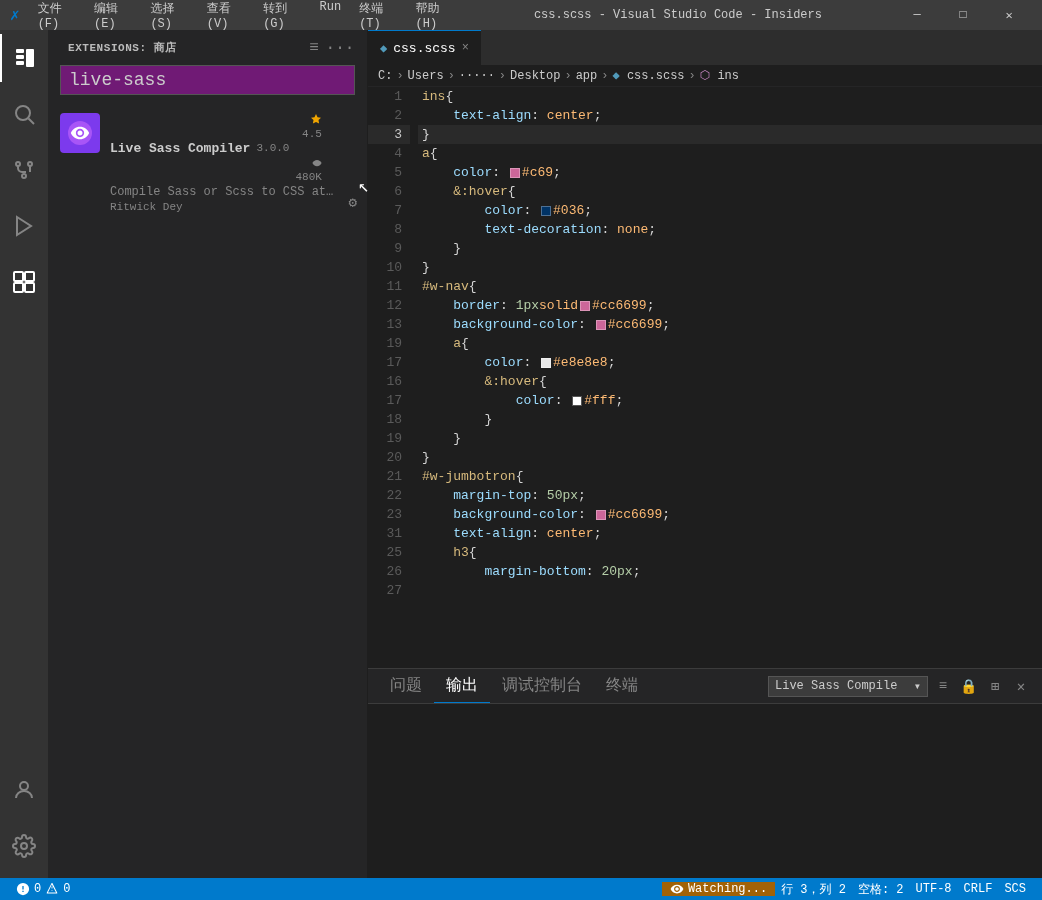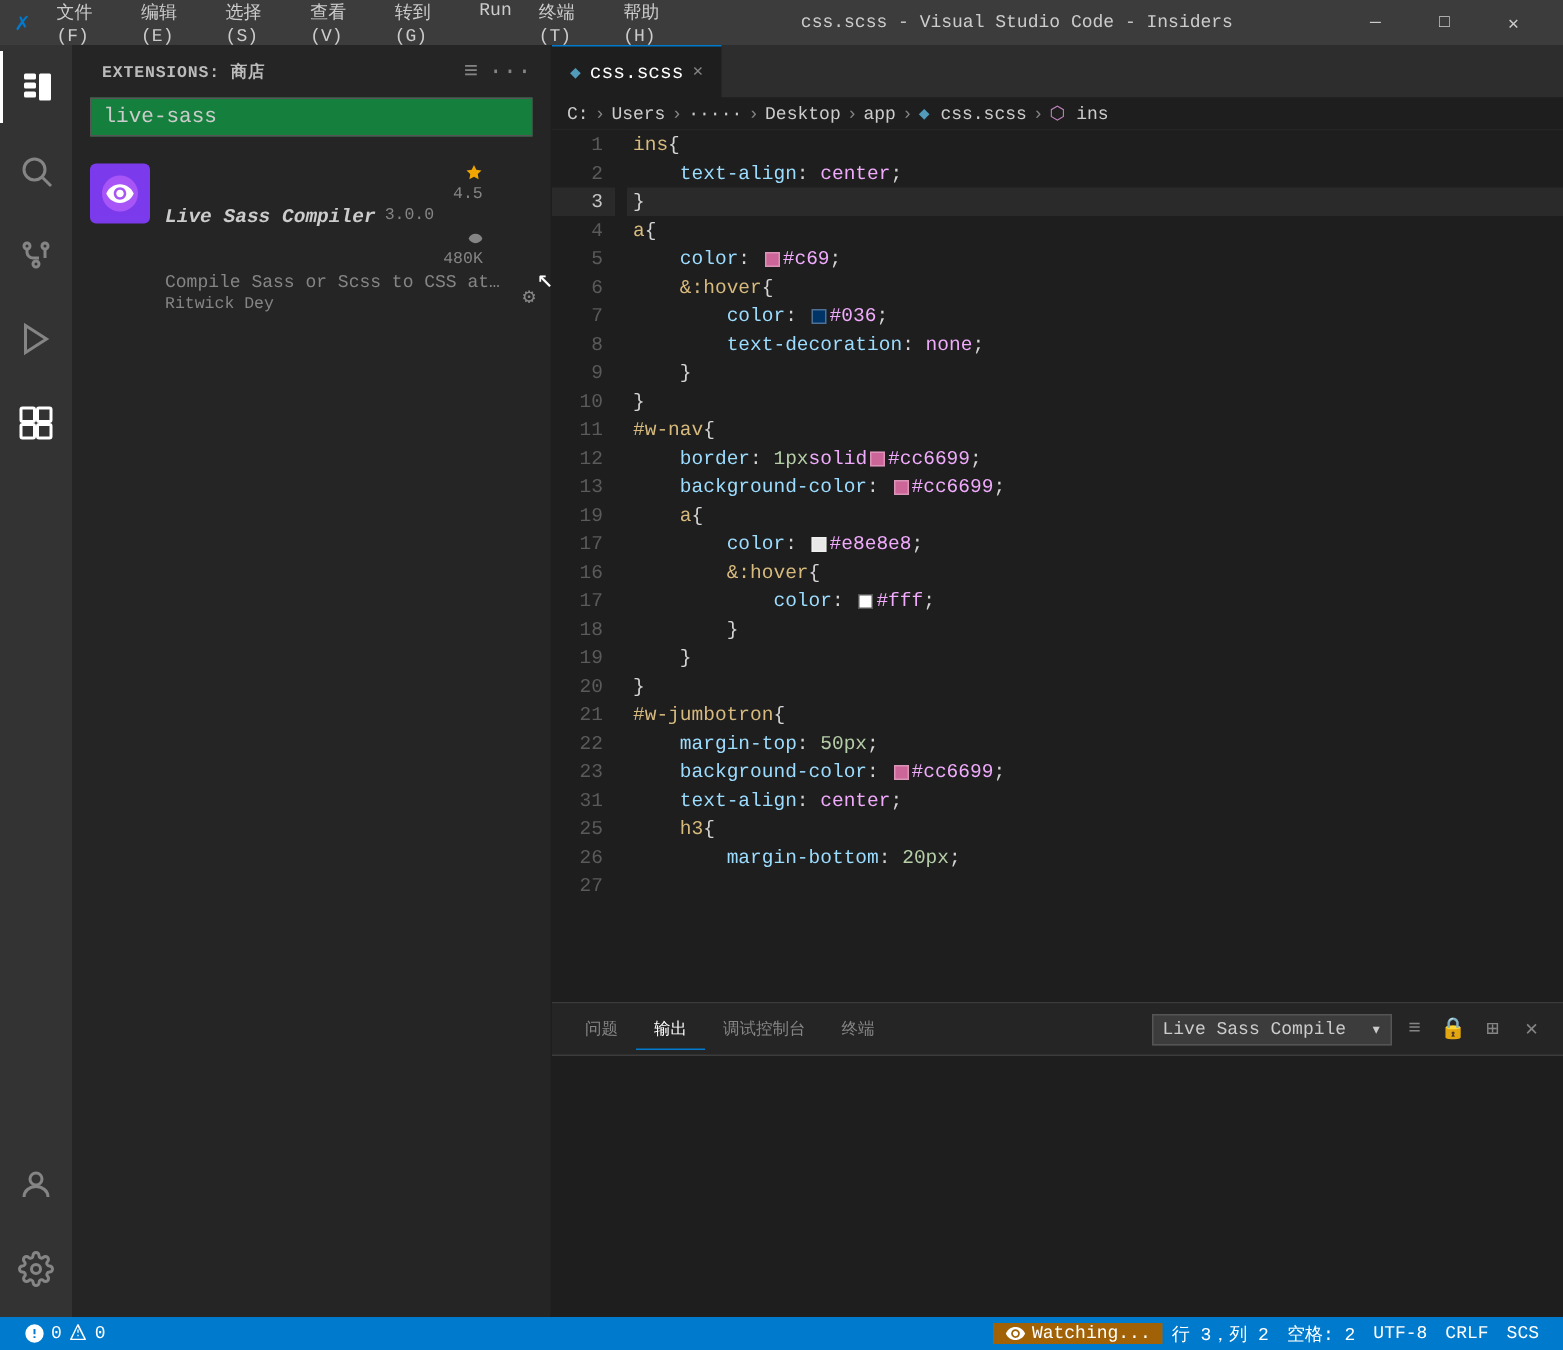--- a/index.html
+++ b/index.html
@@ -180,21 +180,20 @@
     #ext-name-row {
       display: flex;
       align-items: center;
       gap: 6px;
       flex-wrap: wrap;
     }
     #ext-name {
       font-size: 13px;
       font-weight: 600;
       color: #cccccc;
-      font-style: italic;
     }
     #ext-version {
       font-size: 11px;
       color: #858585;
     }
     #ext-rating {
       display: flex;
       align-items: flex-end;
       gap: 3px;
       font-size: 11px;
@@ -314,21 +313,21 @@
     .code-line {
       height: 19px;
       white-space: pre;
       padding-left: 4px;
       display: flex;
       align-items: center;
     }
     .code-line.active-line { background: #2a2a2a; }
     .sel { color: #d7ba7d; }
     .prop { color: #9cdcfe; }
-    .val { color: #f0abfc; }
+    .val { color: #fdba74; }
     .num { color: #b5cea8; }
     .punct { color: #d4d4d4; }
     .comment { color: #6a9955; font-style: italic; }
     .color-swatch {
       display: inline-block;
       width: 10px;
       height: 10px;
       margin: 0 2px;
       vertical-align: middle;
       border: 1px solid rgba(255,255,255,0.3);
@@ -345,21 +344,21 @@
     #panel-tabs {
       display: flex;
       align-items: center;
       height: 35px;
       background: #252526;
       border-bottom: 1px solid #3c3c3c;
       padding: 0 10px;
     }
     .panel-tab {
       padding: 6px 12px;
-      font-size: 11px;
+      font-size: 16px;
       color: #858585;
       cursor: pointer;
       border-bottom: 1px solid transparent;
     }
     .panel-tab.active {
       color: #ffffff;
       border-bottom: 1px solid #007acc;
     }
     #panel-actions {
       margin-left: auto;
@@ -514,21 +513,21 @@
 
   <div id="sidebar">
     <div id="sidebar-header">
       <span id="sidebar-title">EXTENSIONS: 商店</span>
       <div id="sidebar-actions">
         <div class="sidebar-action-btn">≡</div>
         <div class="sidebar-action-btn">···</div>
       </div>
     </div>
     <div id="search-box">
-      <input id="search-input" type="text" style="width: 100%; background: #15803d; border: 1px solid rgb(85, 85, 85); color: rgb(204, 204, 204); padding: 4px 8px; font-size: 14px; outline: none; font-family: inherit;" value="live-sass">
+      <input id="search-input" type="text" style="width: 100%; background: #701a75; border: 1px solid rgb(85, 85, 85); color: rgb(204, 204, 204); padding: 4px 8px; font-size: 18px; outline: none; font-family: inherit;" value="live-sass">
     </div>
 
     <div id="ext-item">
       <div id="ext-icon">
         <div class="icon-inner">
 
           <svg width="20" height="20" viewBox="0 0 24 24" fill="white">
             <path d="M12 4.5C7 4.5 2.73 7.61 1 12c1.73 4.39 6 7.5 11 7.5s9.27-3.11 11-7.5c-1.73-4.39-6-7.5-11-7.5zM12 17c-2.76 0-5-2.24-5-5s2.24-5 5-5 5 2.24 5 5-2.24 5-5 5zm0-8c-1.66 0-3 1.34-3 3s1.34 3 3 3 3-1.34 3-3-1.34-3-3-3z"></path>
           </svg>
         </div>

